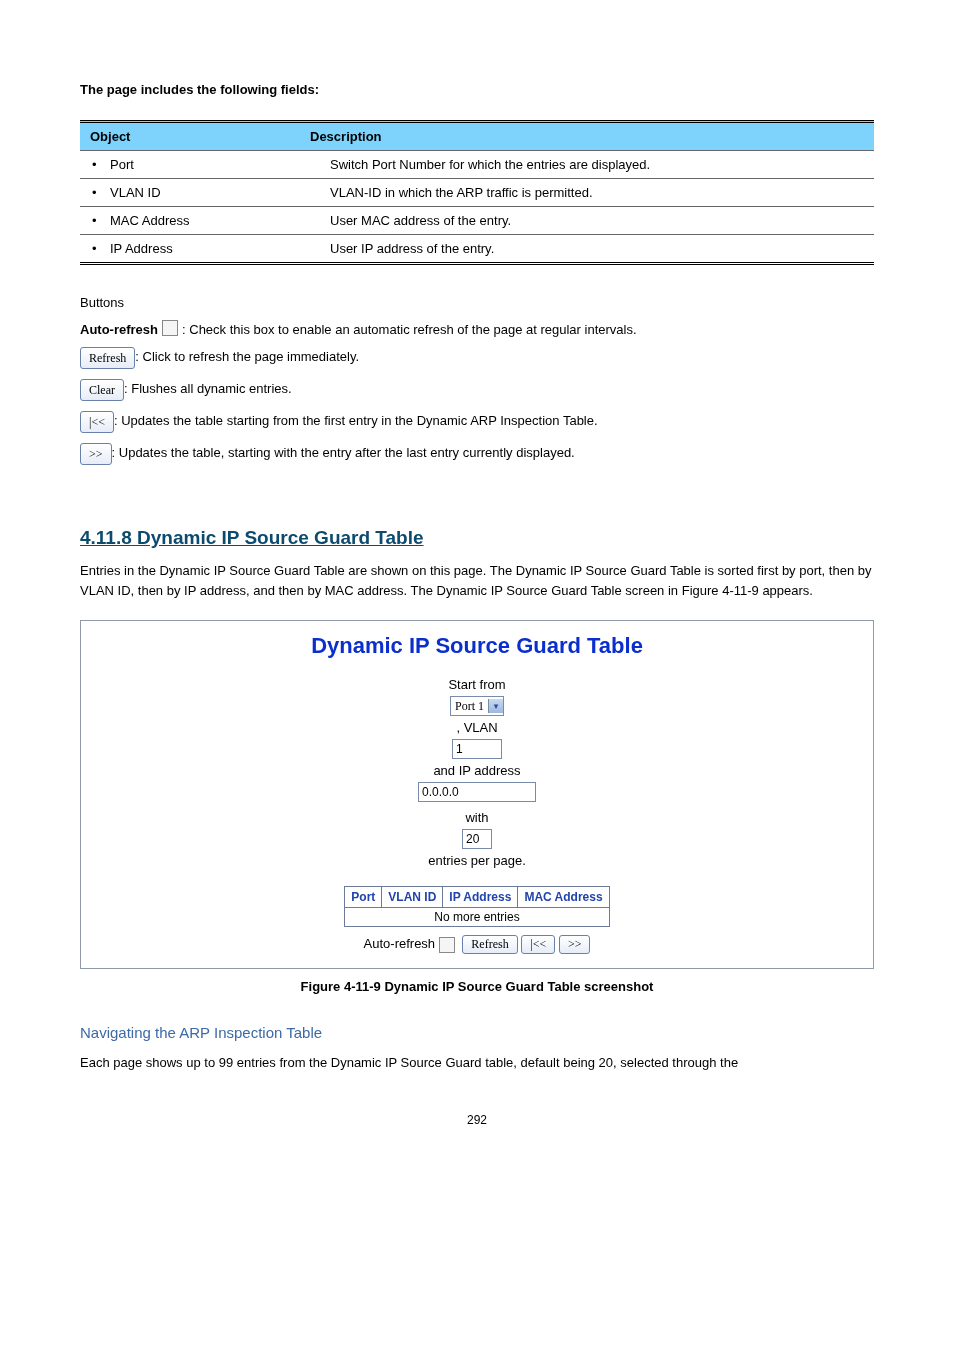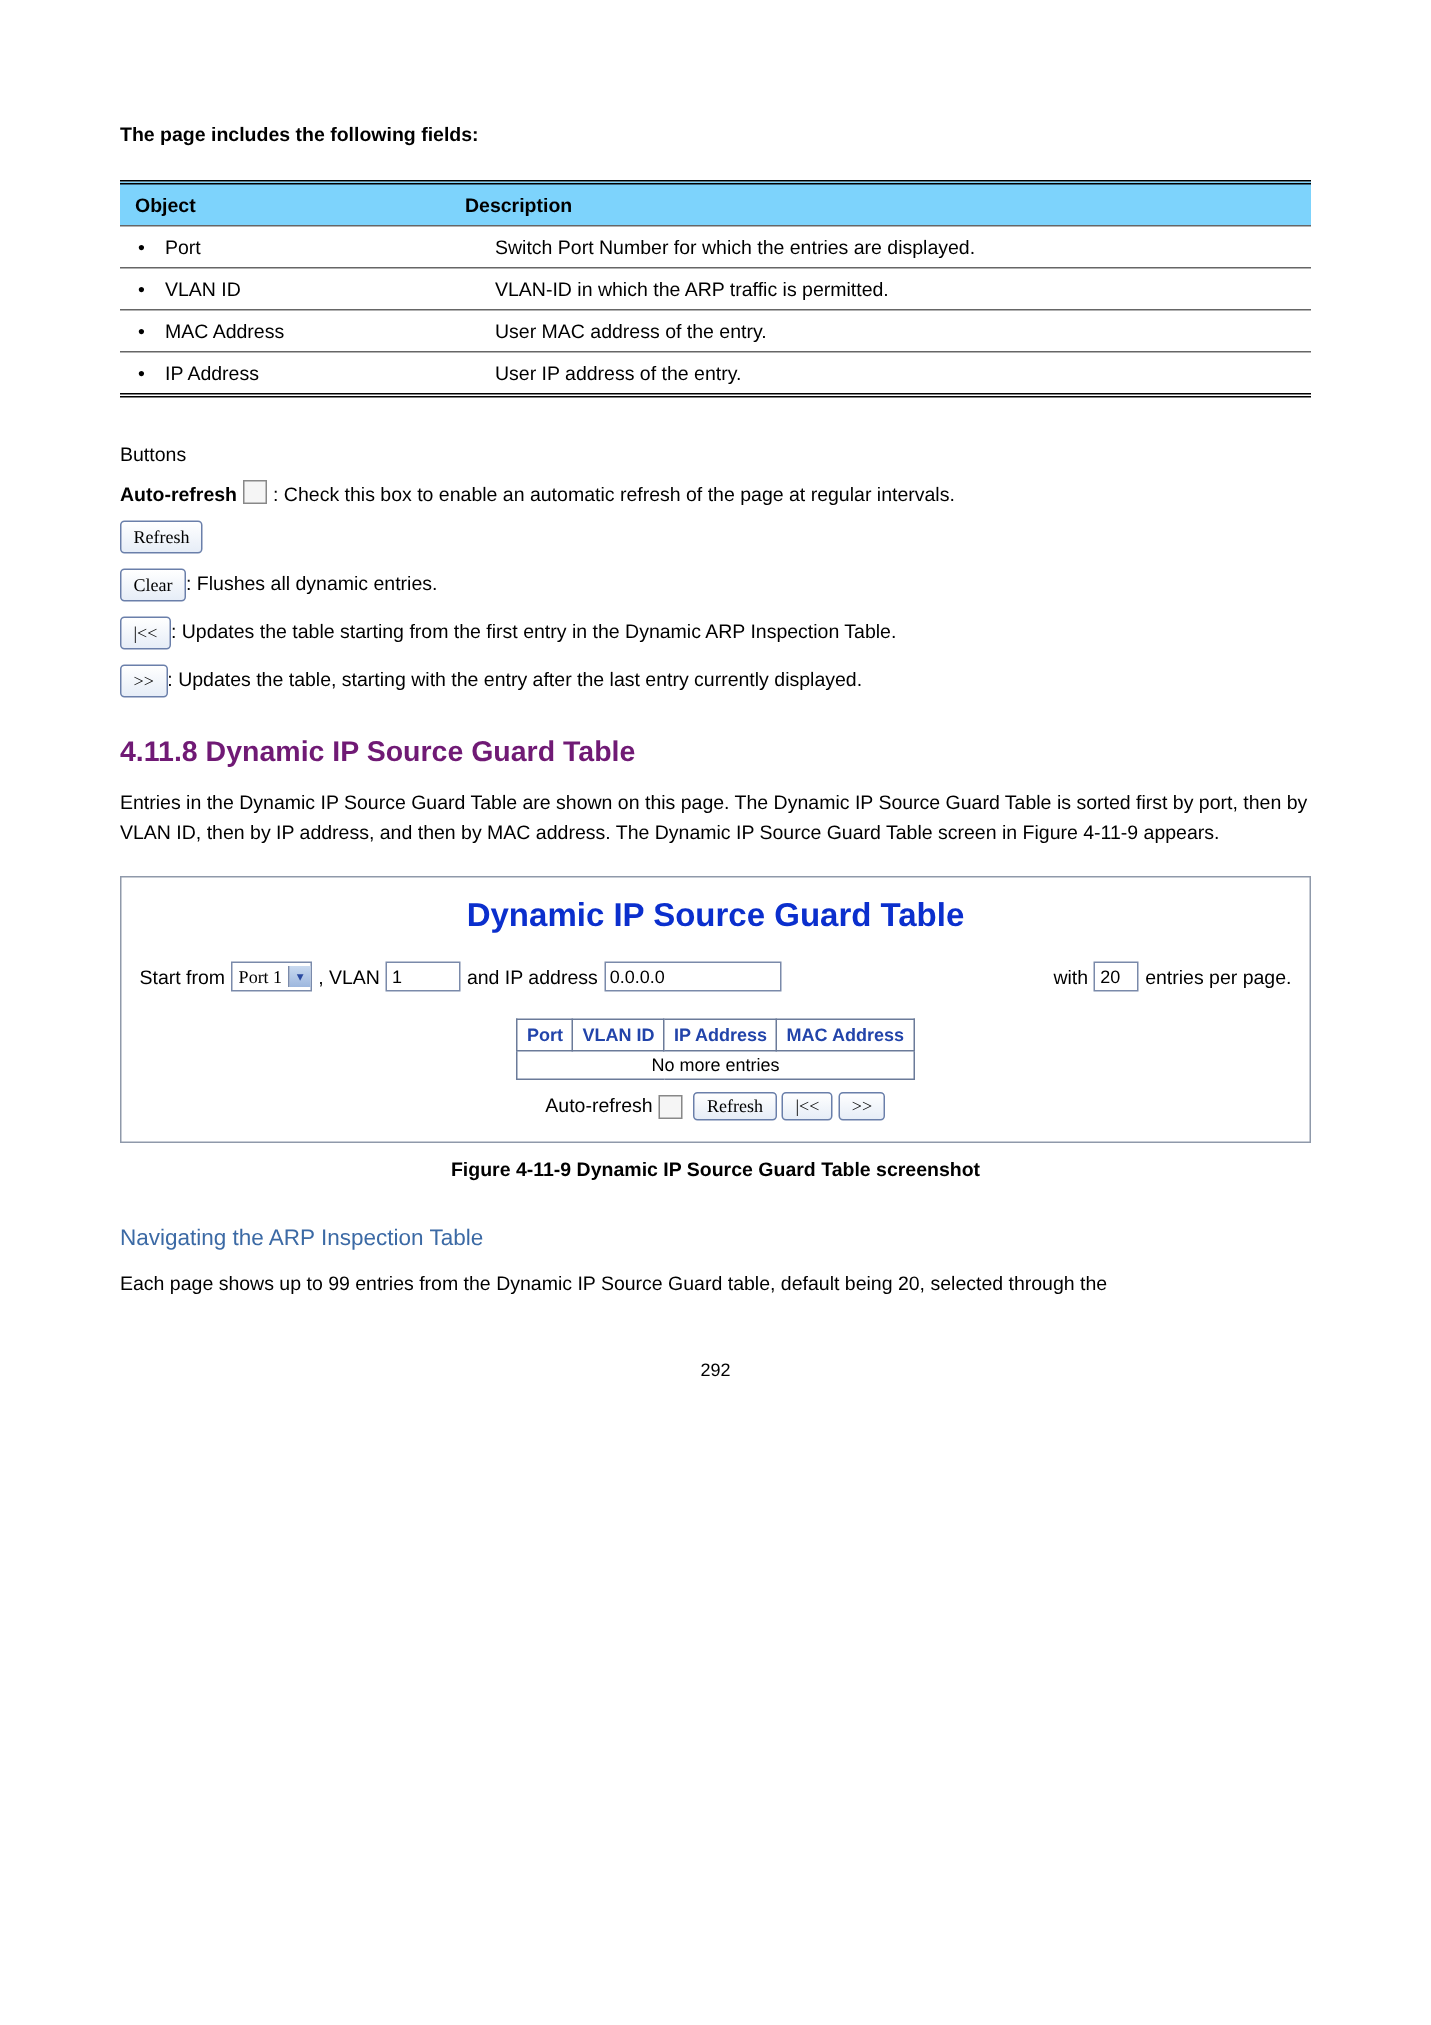--- a/index.html
+++ b/index.html
@@ -87,22 +87,23 @@
     margin-bottom: 2px;
     min-width: 1px;
   }
   .button-row .text {
     flex: 1;
   }
   .section-heading {
     font-family: Arial, sans-serif;
     font-size: 19px;
     font-weight: bold;
-    color: #701a75;
-    margin-top: 24px;
+    color: #0c4a6e;
+    margin-top: 60px;
+    text-decoration: underline;
   }
   .section-body {
     margin-top: 12px;
     line-height: 1.5;
   }
   
   .screenshot-panel {
     margin-top: 20px;
     border: 1px solid #8f99aa;
     padding: 12px;
@@ -117,20 +118,21 @@
     font-weight: bold;
     margin-bottom: 18px;
   }
   .filter-row {
     font-size: 13px;
     display: flex;
     align-items: center;
     flex-wrap: nowrap;
     gap: 4px;
     margin-bottom: 18px;
+    flex-direction: column;
   }
   .filter-row .lbl { white-space: nowrap; }
   .sel-box {
     font-family: "Times New Roman", serif;
     border: 1px solid #7a8aaa;
     background: #fff;
     display: inline-flex;
     align-items: center;
     height: 18px;
     padding: 0 0 0 4px;
@@ -237,20 +239,21 @@
   <div class="buttons-heading">Buttons</div>
 
   <div class="button-row">
     <span class="ctrl-label">Auto-refresh</span>
     <span class="checkbox-img"></span>
     <span class="text">: Check this box to enable an automatic refresh of the page at regular intervals.</span>
   </div>
 
   <div class="button-row">
     <span class="btn-img">Refresh</span>
+    <span class="text">: Click to refresh the page immediately.</span>
   </div>
 
   <div class="button-row">
     <span class="btn-img">Clear</span>
     <span class="text">: Flushes all dynamic entries.</span>
   </div>
 
   <div class="button-row">
     <span class="btn-img">|&lt;&lt;</span>
     <span class="text">: Updates the table starting from the first entry in the Dynamic ARP Inspection Table.</span>

